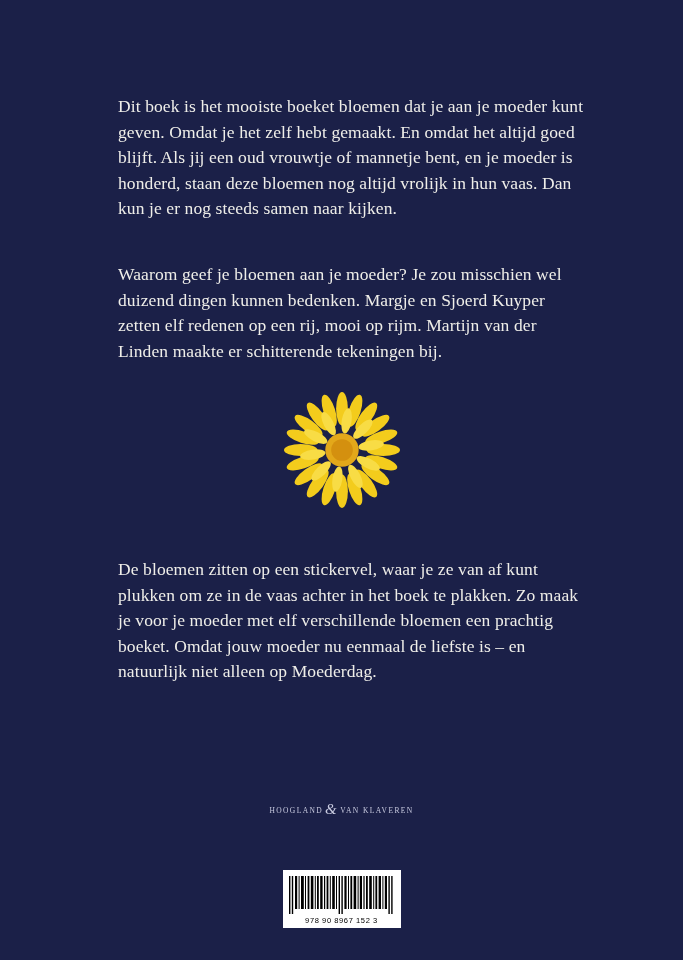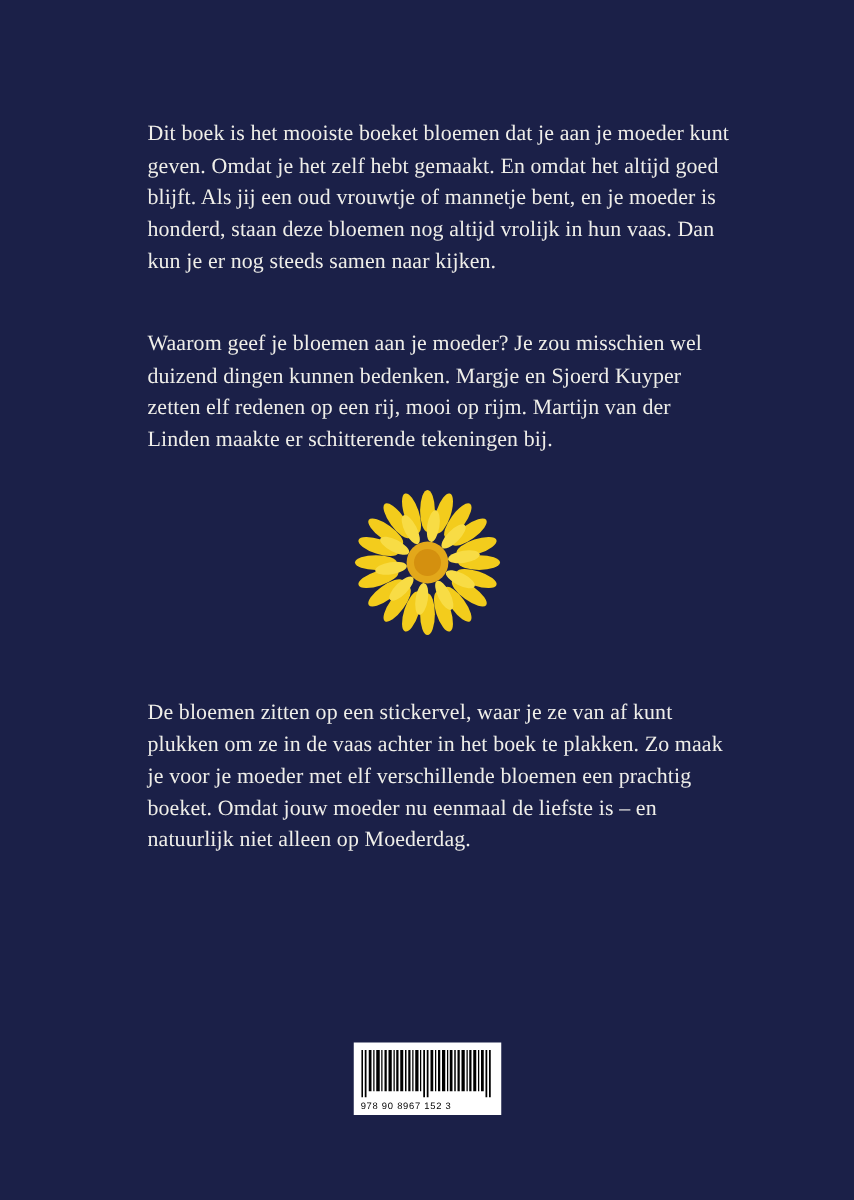--- a/index.html
+++ b/index.html
@@ -75,28 +75,28 @@
     font-size: 15px;
     font-style: italic;
     position: relative;
     top: 1px;
   }
 
   .barcode {
     position: absolute;
     left: 50%;
     transform: translateX(-50%);
-    top: 834px;
+    top: 870px;
     width: 118px;
     background: #ffffff;
     padding: 6px 6px 3px 6px;
     box-sizing: border-box;
     display: flex;
     flex-direction: column;
-    align-items: flex-start;
+    align-items: center;
   }
   .bars {
     width: 100%;
     height: 38px;
     display: block;
   }
   .isbn {
     color: #000;
     font-family: "Liberation Sans", sans-serif;
     font-size: 7.5px;
@@ -158,20 +158,27 @@
         <circle cx="0" cy="0" r="17" fill="#e3a81a"></circle>
         <circle cx="0" cy="0" r="11" fill="#d4900f"></circle>
       </g>
     </svg>
   </div>
 
   <div class="text-block" id="para-3">
     <p>De bloemen zitten op een stickervel, waar je ze van af kunt plukken om ze in de vaas achter in het boek te plakken. Zo maak je voor je moeder met elf verschillende bloemen een prachtig boeket. Omdat jouw moeder nu eenmaal de liefste is – en natuurlijk niet alleen op Moederdag.</p>
   </div>
 
+  <div class="logo-wrap">
+    <div class="publisher">
+      <span>HOOGLAND</span>
+      <span class="amp">&amp;</span>
+      <span>VAN KLAVEREN</span>
+    </div>
+  </div>
 
   <div class="barcode">
     <svg class="bars" viewBox="0 0 106 38" preserveAspectRatio="none">
       <g fill="#000">
         <rect x="0" y="0" width="1.4" height="38"></rect>
         <rect x="2.8" y="0" width="1.4" height="38"></rect>
         <rect x="6" y="0" width="2.2" height="33"></rect>
         <rect x="9.6" y="0" width="1" height="33"></rect>
         <rect x="12" y="0" width="2.8" height="33"></rect>
         <rect x="16" y="0" width="1" height="33"></rect>

